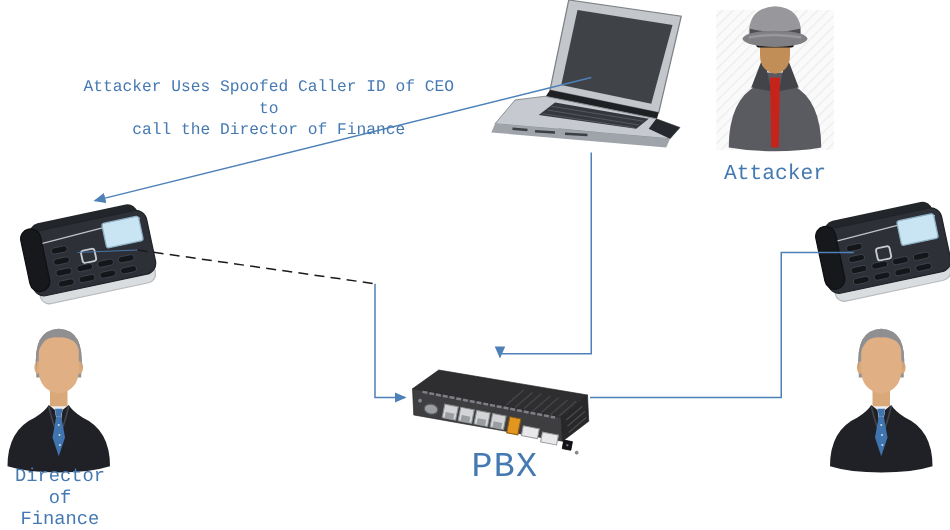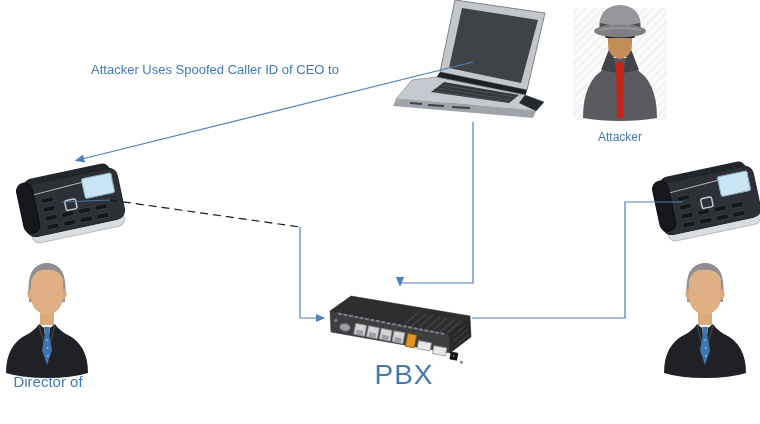--- a/index.html
+++ b/index.html
@@ -1,23 +1,23 @@
 <!DOCTYPE html>
 <html style="--background: #FFFFFF; --annotation-text: #4579B2; --label-text: #4579B2; --ceo-label: #1B7CD6; --connector: #4E81B8; --dashed-line: #1A1A1A; --attacker-tie: #C6241A; --businessman-tie: #3F74AE; --phone-screen: #C9E4F2; --pbx-accent-orange: #E2951F;"><head>
 <meta charset="utf-8">
 <style>
   html,body{margin:0;padding:0;background:#fff;}
   #stage{
     position:relative;width:760px;height:424px;background:var(--background,#fff);
-    font-family:Liberation Sans, sans-serif;overflow:hidden;
+    font-family:Liberation Mono, monospace;overflow:hidden;
   }
   #gfx{position:absolute;left:0;top:0;z-index:1;}
   .lbl{position:absolute;z-index:2;text-align:center;color:var(--label-text,#4579B2);}
   #annotation{left:60px;top:61px;width:310px;font-size:13px;line-height:17px;color:var(--annotation-text,#4579B2);}
-  #attacker-label{left:575px;top:130px;width:90px;font-size:12px;}
+  #attacker-label{left:575px;top:130px;width:90px;font-size:17px;}
   #pbx-label{left:358px;top:359px;width:92px;font-size:28px;letter-spacing:1px;}
   #director-label{left:0px;top:373px;width:96px;font-size:15px;line-height:17px;}
   #ceo-label{left:663px;top:382px;width:80px;font-size:18px;font-weight:bold;letter-spacing:0.5px;color:var(--ceo-label,#1B7CD6);}
   .connector{stroke:var(--connector,#4E81B8);fill:none;stroke-width:1.2;}
   .connector-thin{stroke:var(--connector,#4E81B8);fill:none;stroke-width:1;opacity:0.85;}
   .dashed{stroke:var(--dashed-line,#1a1a1a);stroke-dasharray:8 5;stroke-width:1.2;fill:none;}
   .arrowhead{fill:var(--connector,#4E81B8);}
 </style>
 </head>
 <body>
@@ -152,24 +152,26 @@
 
   <g transform="translate(660,256)">
     <use href="#businessman"></use>
   </g>
 
   <path class="connector" d="M683,202 L625,202 L625,318 L472,318"></path>
 </svg>
 
 <div id="annotation" class="lbl">
   <div>Attacker Uses Spoofed Caller ID of CEO to</div>
+  <div>call the Director of Finance</div>
 </div>
 
 <div id="attacker-label" class="lbl">Attacker</div>
 
 <div id="pbx-label" class="lbl">PBX</div>
 
 <div id="director-label" class="lbl">
   <div>Director of</div>
+  <div>Finance</div>
 </div>
 
 
 </div>
 
 </body></html>

